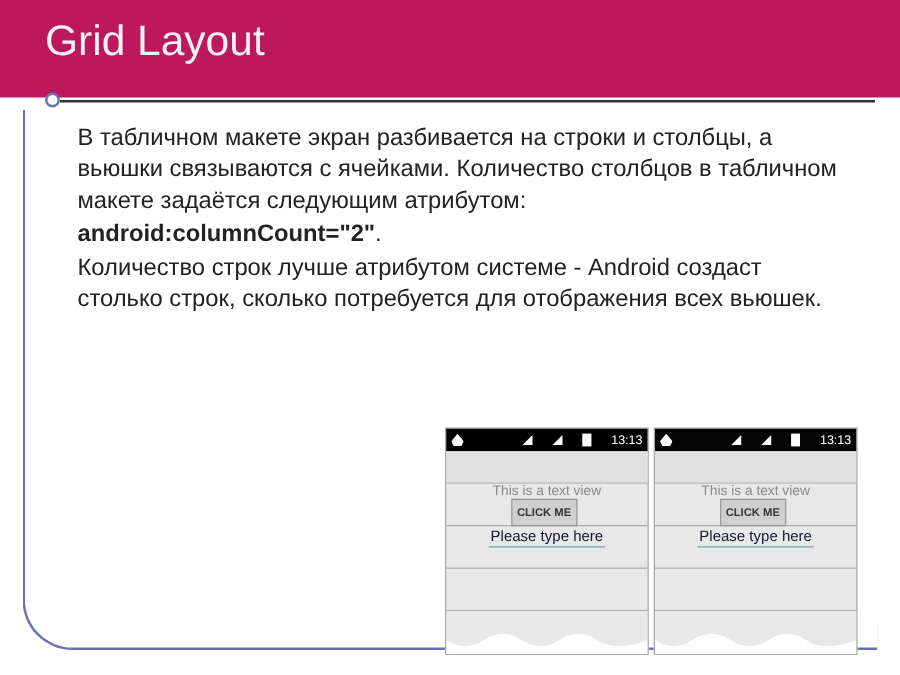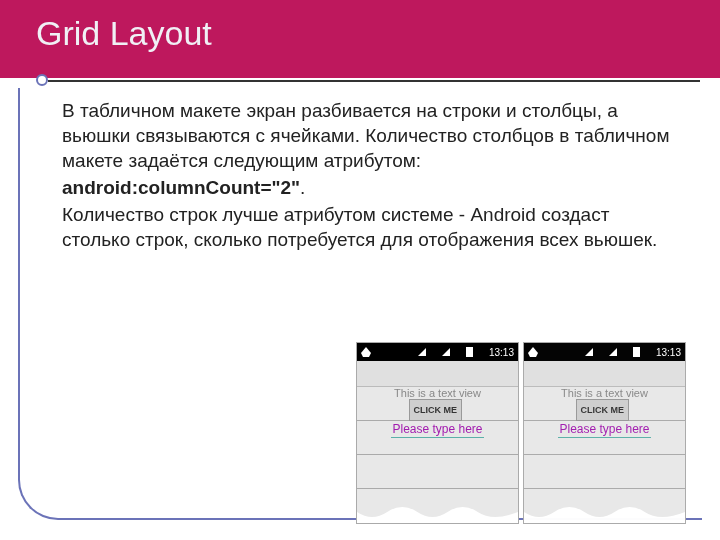--- a/index.html
+++ b/index.html
@@ -100,21 +100,21 @@
     background: #cfcfcf;
     border: 1px solid #999;
     font-size: 9px;
     padding: 5px 4px;
     color: #333;
     font-weight: 700;
   }
   .input-cell {
     border-bottom: 1.5px solid #5bb0a8;
     font-size: 12px;
-    color: #a21caf;
+    color: #0f172a;
     padding: 2px 1px;
     line-height: 1;
   }
   .torn {
     height: 34px;
     background: #e8e8e8;
     position: relative;
     overflow: hidden;
   }
   .torn svg { position: absolute; bottom: -1px; left: 0; width: 100%; height: 20px; }

